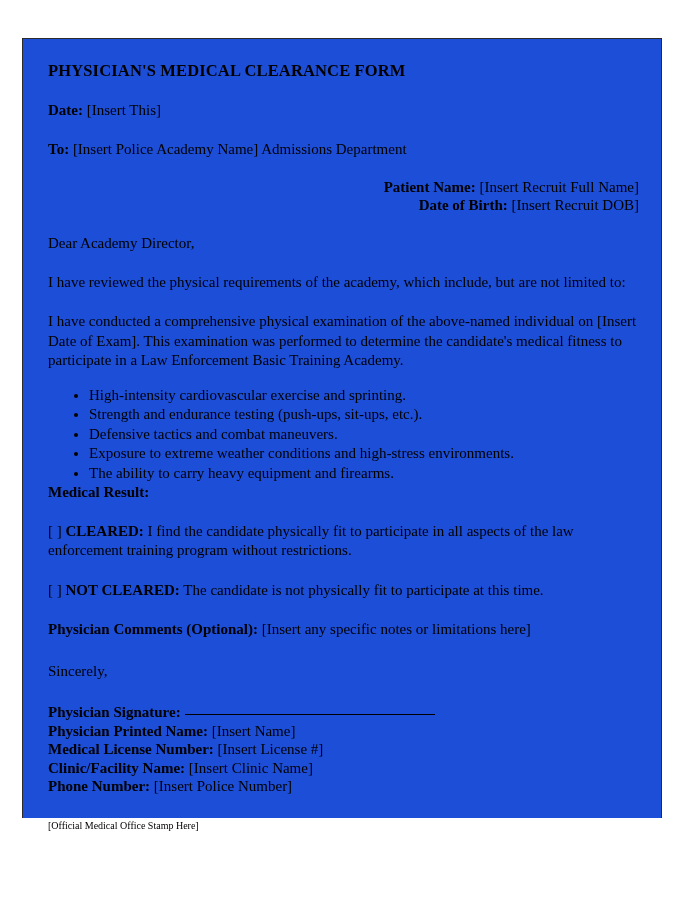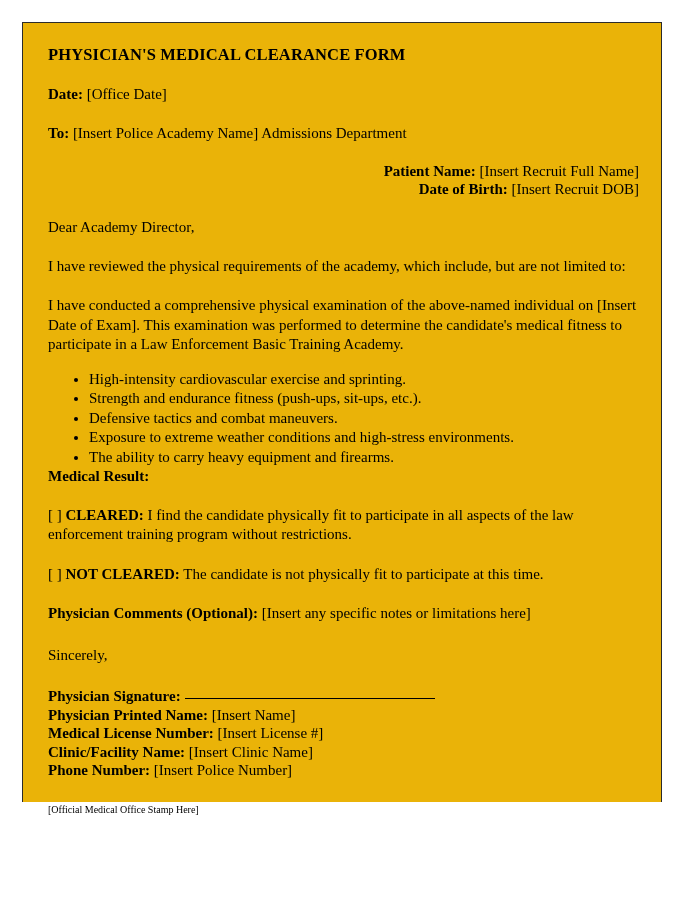--- a/index.html
+++ b/index.html
@@ -13,29 +13,29 @@
     height: 900px;
     overflow: hidden;
     font-family: "Liberation Serif", "DejaVu Serif", serif;
     color: #000000;
   }
 
   
   .page-sheet {
     position: absolute;
     left: 22px;
-    top: 22px;
+    top: 38px;
     width: 640px;      
     height: 780px;     
     box-sizing: border-box;
     border-left: 1.6px solid #2b2b2b;
     border-top: 1.6px solid #2b2b2b;
     border-right: 1.6px solid #2b2b2b;
     border-bottom: none;
-    background: #eab308;
+    background: #1d4ed8;
   }
 
   .page-body {
     position: absolute;
     left: 25px;   
     top: 22px;
     width: 591px; 
   }
 
   .doc-title {
@@ -138,21 +138,21 @@
 </head>
 <body>
 
 <div class="page-sheet">
   <div class="page-body">
 
     <h1 class="doc-title">PHYSICIAN'S MEDICAL CLEARANCE FORM</h1>
 
     <div class="block">
       <span class="lbl">Date:</span>
-      <span class="val">[Office Date]</span>
+      <span class="val">[Insert This]</span>
     </div>
 
     <div class="block">
       <span class="lbl">To:</span>
       <span class="val">[Insert Police Academy Name] Admissions Department</span>
     </div>
 
     <div class="block tight-pair">
       <div>
         <span class="lbl">Patient Name:</span>
@@ -165,21 +165,21 @@
     </div>
 
     <div class="block">Dear Academy Director,</div>
 
     <p class="para">I have reviewed the physical requirements of the academy, which include, but are not limited to:</p>
 
     <p class="para">I have conducted a comprehensive physical examination of the above-named individual on [Insert Date of Exam]. This examination was performed to determine the candidate's medical fitness to participate in a Law Enforcement Basic Training Academy.</p>
 
     <ul class="req-list">
       <li>High-intensity cardiovascular exercise and sprinting.</li>
-      <li>Strength and endurance fitness (push-ups, sit-ups, etc.).</li>
+      <li>Strength and endurance testing (push-ups, sit-ups, etc.).</li>
       <li>Defensive tactics and combat maneuvers.</li>
       <li>Exposure to extreme weather conditions and high-stress environments.</li>
       <li>The ability to carry heavy equipment and firearms.</li>
     </ul>
 
     <div class="result-heading">Medical Result:</div>
 
     <div class="result-line">
       <span class="checkbox-mark">[ ]</span>
       <span class="result-key">CLEARED:</span><span> I find the candidate physically fit to participate in all aspects of the law enforcement training program without restrictions.</span>

